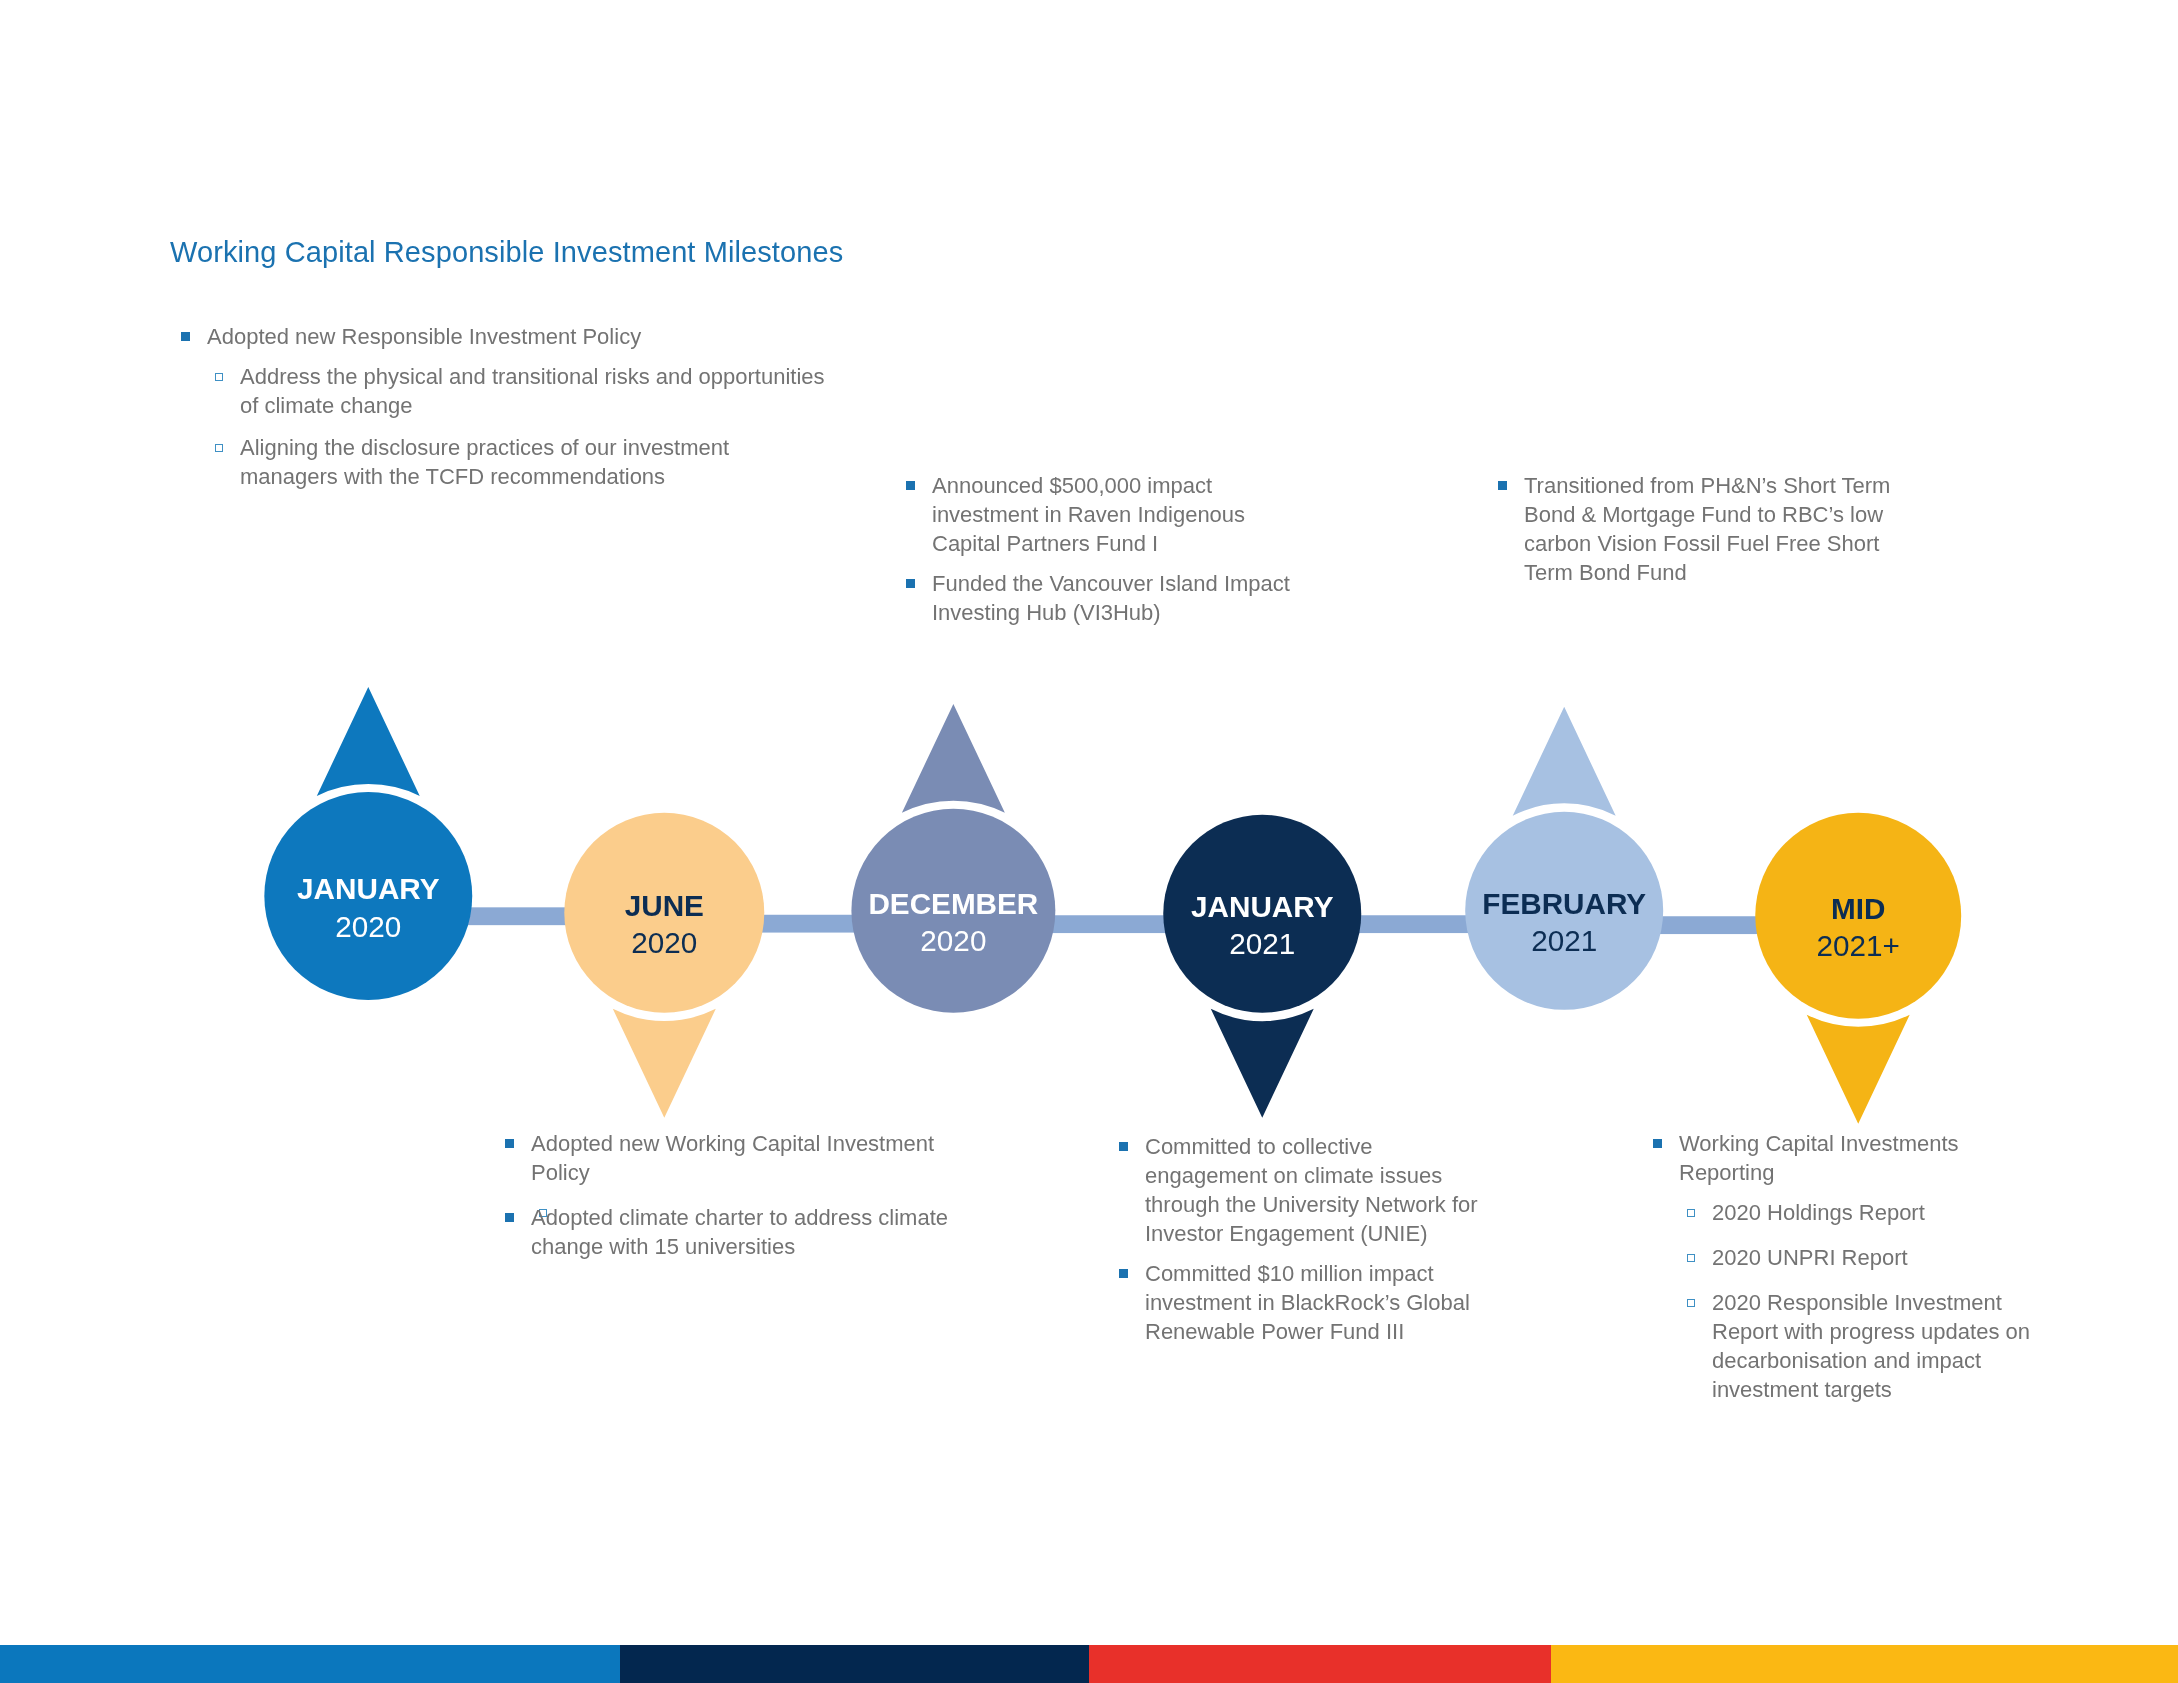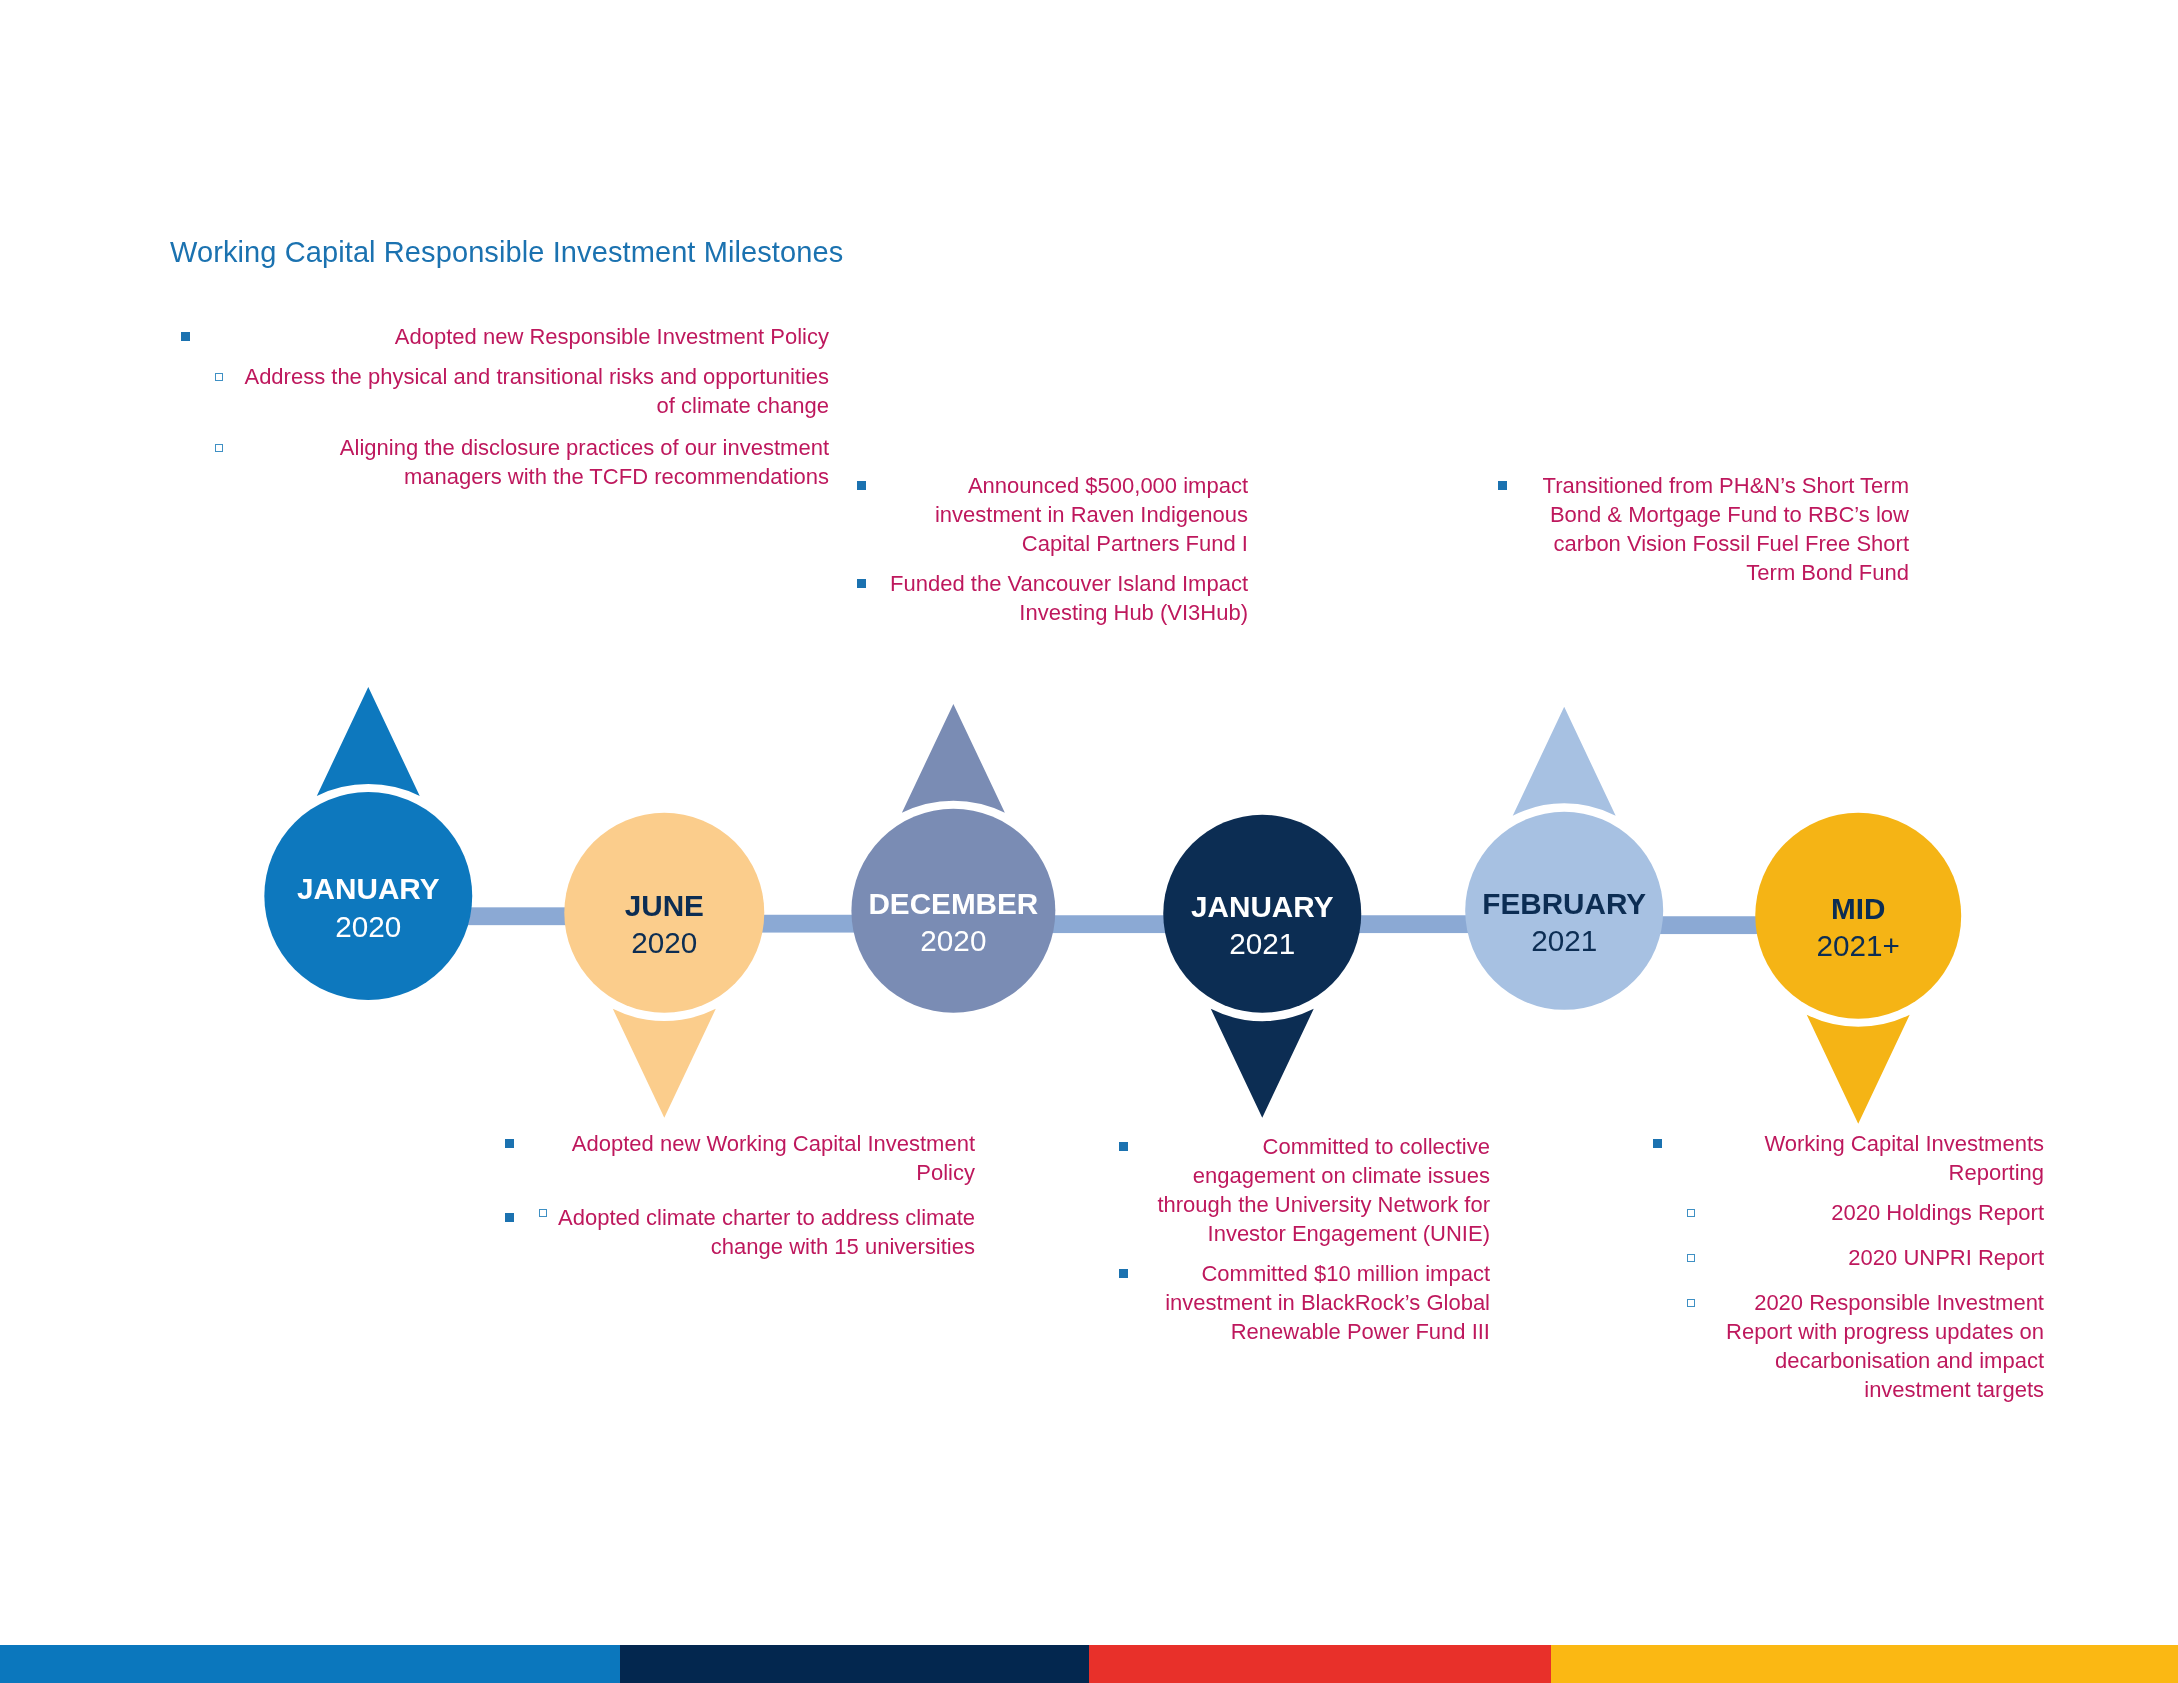--- a/index.html
+++ b/index.html
@@ -26,22 +26,21 @@
     color: #1b72b0;
     letter-spacing: 0.1px;
     white-space: nowrap;
   }
 
   
   .text-block {
     position: absolute;
     font-size: 22px;
     line-height: 1.32;
-    color: #be185d;
-    text-align: right;
+    color: #737373;
   }
   .bullet-l1,
   .bullet-l2 {
     position: relative;
     display: block;
     margin-bottom: 11px;
   }
   .bullet-l1 {
     padding-left: 31px;
   }
@@ -66,21 +65,21 @@
     border: 1.6px solid #3f90c4;
     background: transparent;
     box-sizing: border-box;
   }
   .bullet-text {
     display: block;
   }
 
   
   #block-jan2020 { left: 176px; top: 322px; width: 653px; }
-  #block-dec2020 { left: 852px; top: 471px; width: 396px; }
+  #block-dec2020 { left: 901px; top: 471px; width: 396px; }
   #block-feb2021 { left: 1493px; top: 471px; width: 416px; }
   #block-jun2020 { left: 500px; top: 1129px; width: 475px; }
   #block-jan2021 { left: 1114px; top: 1132px; width: 376px; }
   #block-mid2021 { left: 1648px; top: 1129px; width: 396px; }
 
   #block-jun2020 .bullet-l2,
   #block-mid2021 .bullet-l2 { margin-bottom: 16px; }
 
   
   #timeline {

